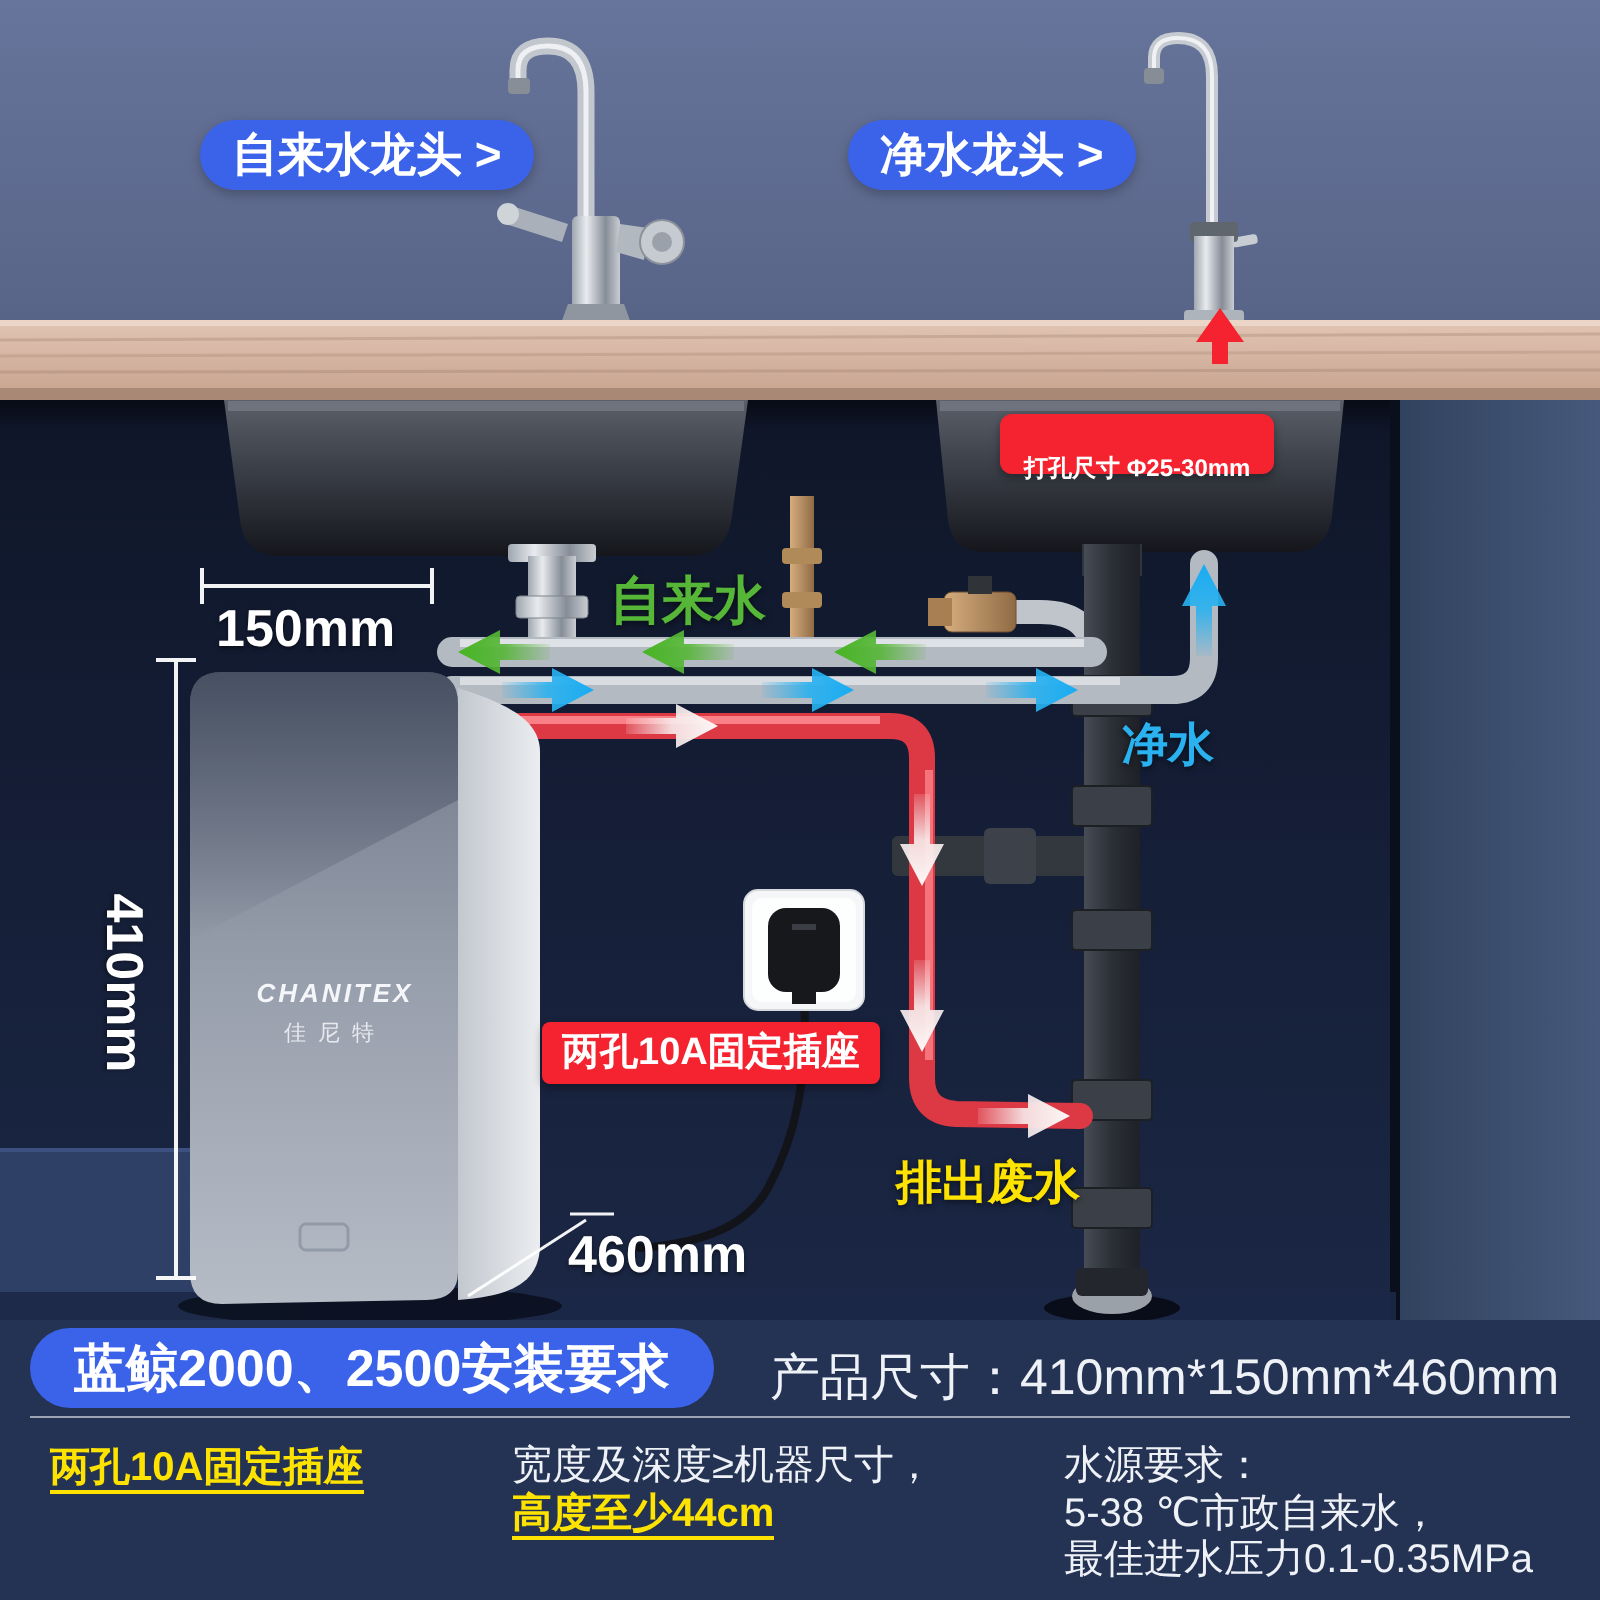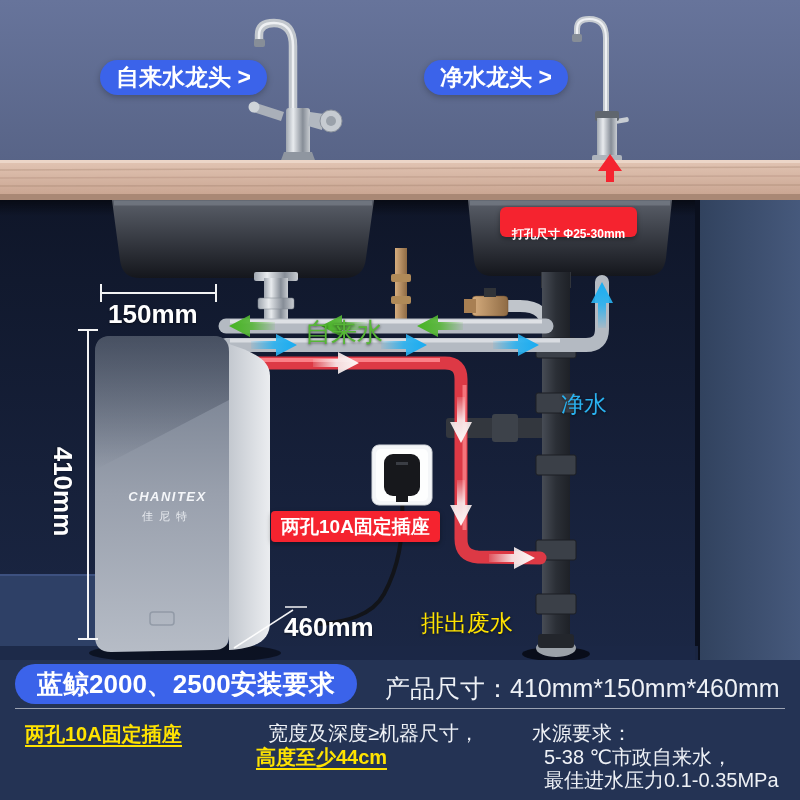--- a/index.html
+++ b/index.html
@@ -11,34 +11,34 @@
   #stage{position:relative;width:800px;height:800px;overflow:hidden;background:var(--info-bg);}
   #scene{position:absolute;left:0;top:0;width:800px;height:660px;}
   #scene svg{position:absolute;left:0;top:0;}
   .abs{position:absolute;}
   .pill{background:var(--accent-blue);color:#fff;font-weight:bold;font-size:23px;
         height:35px;line-height:35px;border-radius:18px;padding:0 16px;white-space:nowrap;
         box-shadow:0 2px 6px rgba(0,0,0,.25);}
   .redlabel{background:var(--label-red);color:#fff;font-weight:bold;white-space:nowrap;
         box-shadow:0 2px 5px rgba(0,0,0,.35);}
   .dim{color:#fff;font-weight:bold;font-size:26px;white-space:nowrap;text-shadow:0 1px 2px rgba(0,0,0,.5);}
-  .flow{font-weight:normal;white-space:nowrap;text-shadow:0 1px 3px rgba(0,0,0,.6);margin-top:32px;}
+  .flow{font-weight:bold;white-space:nowrap;text-shadow:0 1px 3px rgba(0,0,0,.6);}
   #note{color:#dfe3ea;font-size:20px;white-space:nowrap;text-shadow:0 1px 2px rgba(0,0,0,.6);}
   #brand-en{color:#f4f6f9;font-size:13px;font-weight:bold;letter-spacing:1.5px;text-align:center;width:125px;font-style:italic;}
   #brand-cn{color:#e6e9ee;font-size:11px;letter-spacing:6px;text-align:center;width:125px;}
   #info{position:absolute;left:0;top:660px;width:800px;height:140px;background:var(--info-bg);}
   #info-title{position:absolute;left:15px;top:4px;height:40px;line-height:40px;border-radius:20px;
         padding:0 22px;background:var(--accent-blue);color:#fff;font-size:26px;font-weight:bold;white-space:nowrap;}
   #product-size{position:absolute;left:385px;top:12px;color:#eef1f6;font-size:25px;white-space:nowrap;}
   #info-divider{position:absolute;left:15px;top:48px;width:770px;height:1px;background:rgba(255,255,255,.55);}
   .info-col{position:absolute;top:62px;color:#eef1f6;font-size:20px;line-height:23px;white-space:nowrap;}
   .col-head{margin-bottom:1px;}
   .yellow{color:var(--flow-yellow);font-weight:bold;border-bottom:2px solid var(--flow-yellow);
         display:inline-block;padding-bottom:0px;line-height:21px;margin-top:2px;}
-  .whiteline{display:block;margin-left:12px;}
+  .whiteline{display:block;}
 </style>
 </head>
 <body>
 
 <div id="stage">
   <div id="scene">
 
     <svg width="800" height="660" viewBox="0 0 800 660">
       <defs>
         <linearGradient id="gWall" x1="0" y1="0" x2="0" y2="1">
@@ -266,21 +266,21 @@
     <div class="abs pill" style="left:100px;top:60px;">自来水龙头 &gt;</div>
 
     <div class="abs redlabel" style="left:500px;top:177px;height:30px;line-height:30px;padding:12px 12px;font-size:12px;border-radius:6px;margin-top:30px;">打孔尺寸 Φ25-30mm</div>
 
     <div class="abs dim" style="left:108px;top:299px;">150mm</div>
     <div class="abs dim" style="left:17px;top:476px;width:90px;text-align:center;transform:rotate(90deg);">410mm</div>
     <div class="abs dim" style="left:284px;top:612px;">460mm</div>
 
     <div class="abs flow" style="left:305px;top:283px;font-size:26px;color:var(--flow-green);">自来水</div>
     <div class="abs flow" style="left:561px;top:357px;font-size:23px;color:var(--flow-cyan);">净水</div>
-    <div class="abs flow" style="left:421px;top:576px;font-size:23px;color:var(--flow-yellow);">排出废水</div>
+    <div class="abs flow" style="left:448px;top:576px;font-size:23px;color:var(--flow-yellow);">排出废水</div>
 
     <div class="abs redlabel" style="left:271px;top:511px;height:31px;line-height:31px;padding:0 10px;font-size:19px;border-radius:4px;">两孔10A固定插座</div>
 
     <div class="abs" id="brand-en" style="left:105px;top:489px;">CHANITEX</div>
     <div class="abs" id="brand-cn" style="left:105px;top:509px;">佳尼特</div>
   </div>
 
   <div id="info">
     <div id="info-title">蓝鲸2000、2500安装要求</div>
     <div id="product-size">

